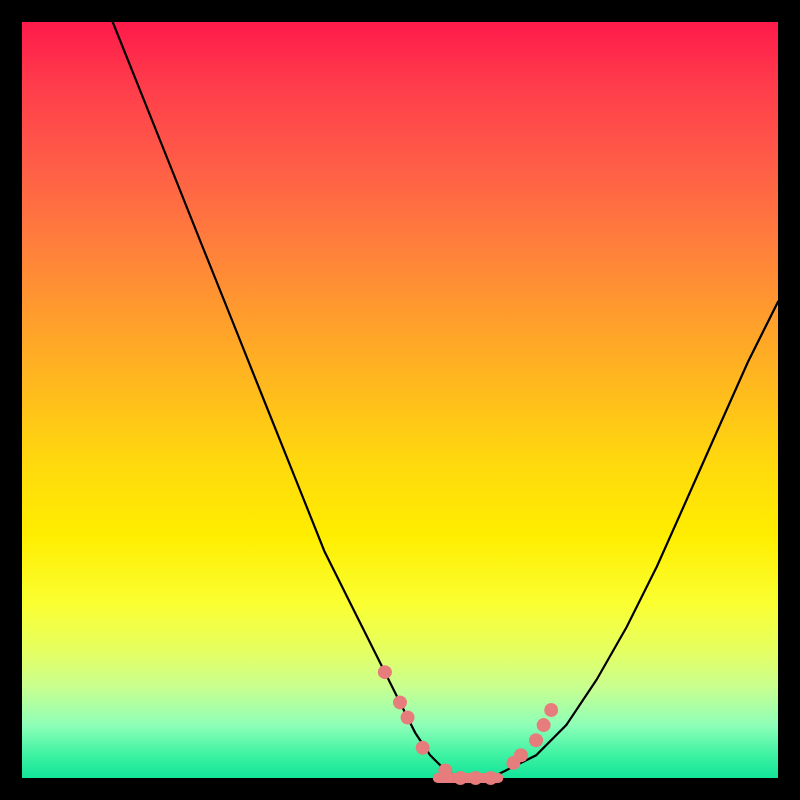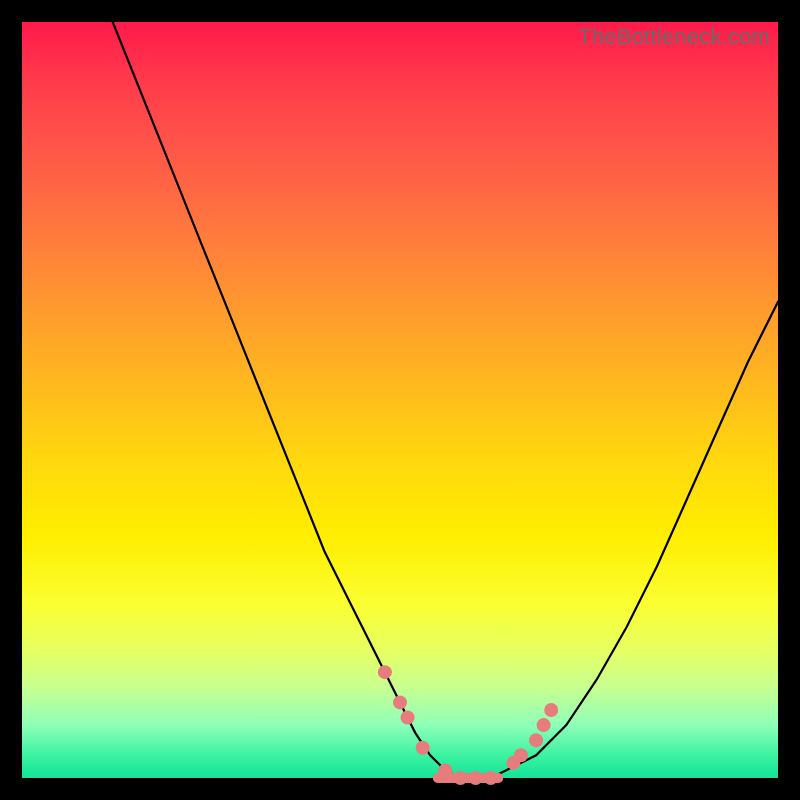--- a/index.html
+++ b/index.html
@@ -73,21 +73,20 @@
     stroke: #e77c7c;
     stroke-width: 10;
     stroke-linecap: round;
   }
 </style>
 </head>
 <body>
 
 <div class="frame">
   <div class="plot">
-    <div class="watermark">TheBottleneck.com</div>
     <svg class="curve" viewBox="0 0 756 756" preserveAspectRatio="none">
       <path class="line" d="M90.7 0.0 L121.0 75.6 L151.2 151.2 L181.4 226.8 L211.7 302.4 L241.9 378.0 L272.2 453.6 L302.4 529.2 L332.6 589.7 L362.9 650.2 L378.0 680.4 L393.1 710.6 L408.2 733.3 L423.4 748.4 L438.5 756.0 L453.6 756.0 L468.7 756.0 L483.8 748.4 L514.1 733.3 L544.3 703.1 L574.6 657.7 L604.8 604.8 L635.0 544.3 L665.3 476.3 L695.5 408.2 L725.8 340.2 L756.0 279.7"></path>
       <g>
           <line class="marker-line" x1="415.8" x2="476.28000000000003" y1="756" y2="756"></line>
           <circle class="marker" cx="362.88" cy="650.16" r="7"></circle>
           <circle class="marker" cx="378" cy="680.4" r="7"></circle>
           <circle class="marker" cx="385.56" cy="695.52" r="7"></circle>
           <circle class="marker" cx="400.68" cy="725.76" r="7"></circle>
           <circle class="marker" cx="423.36" cy="748.44" r="7"></circle>
           <circle class="marker" cx="438.47999999999996" cy="756" r="7"></circle>

